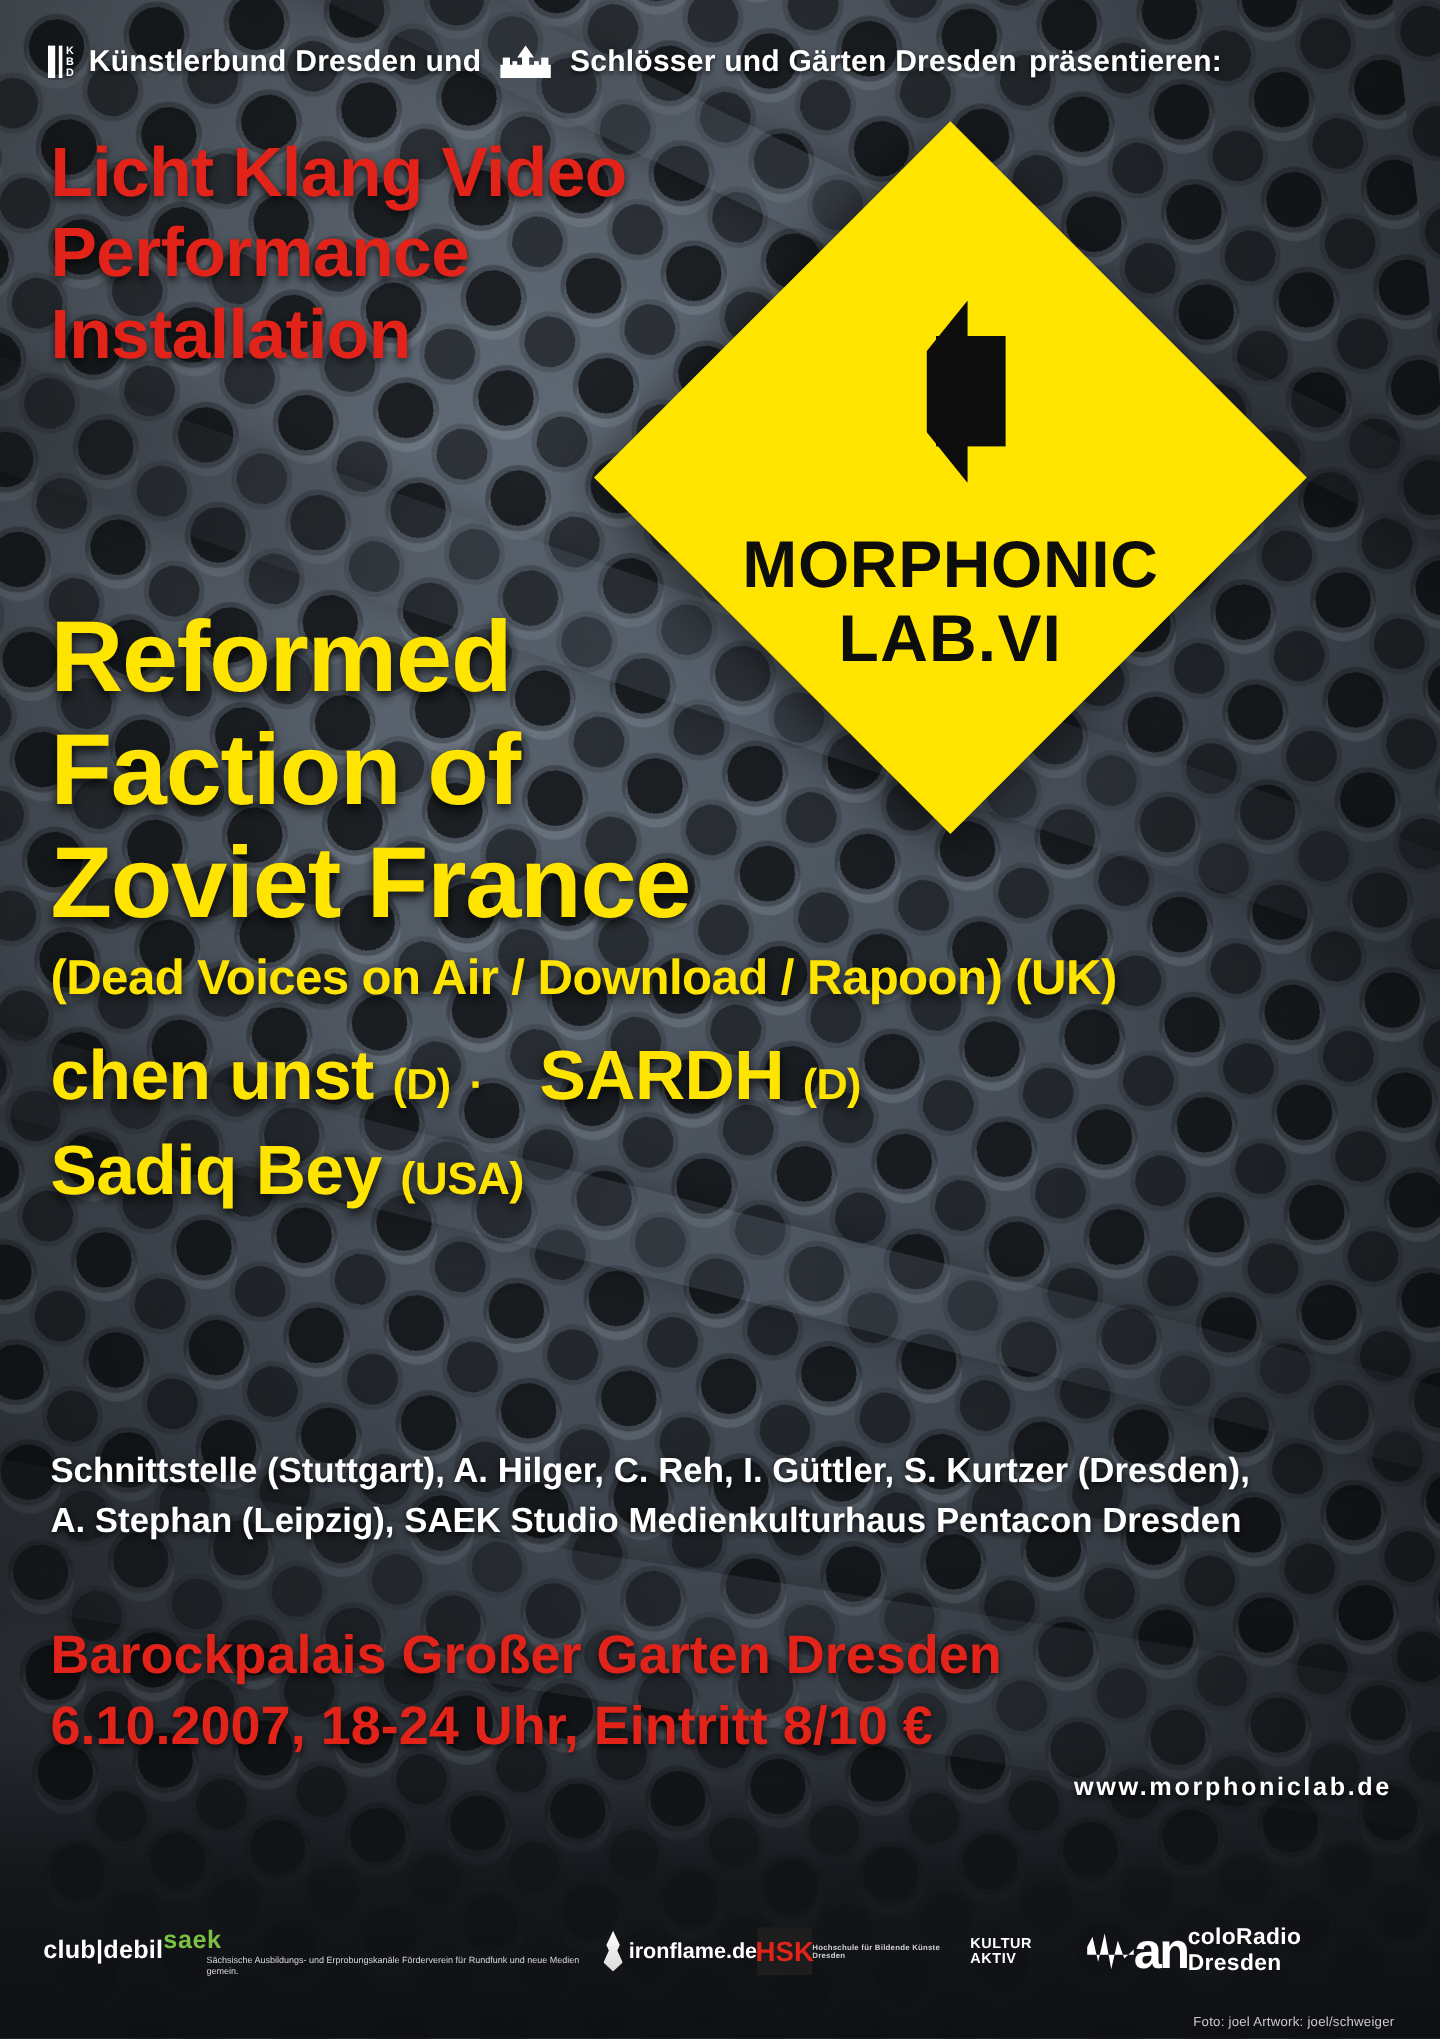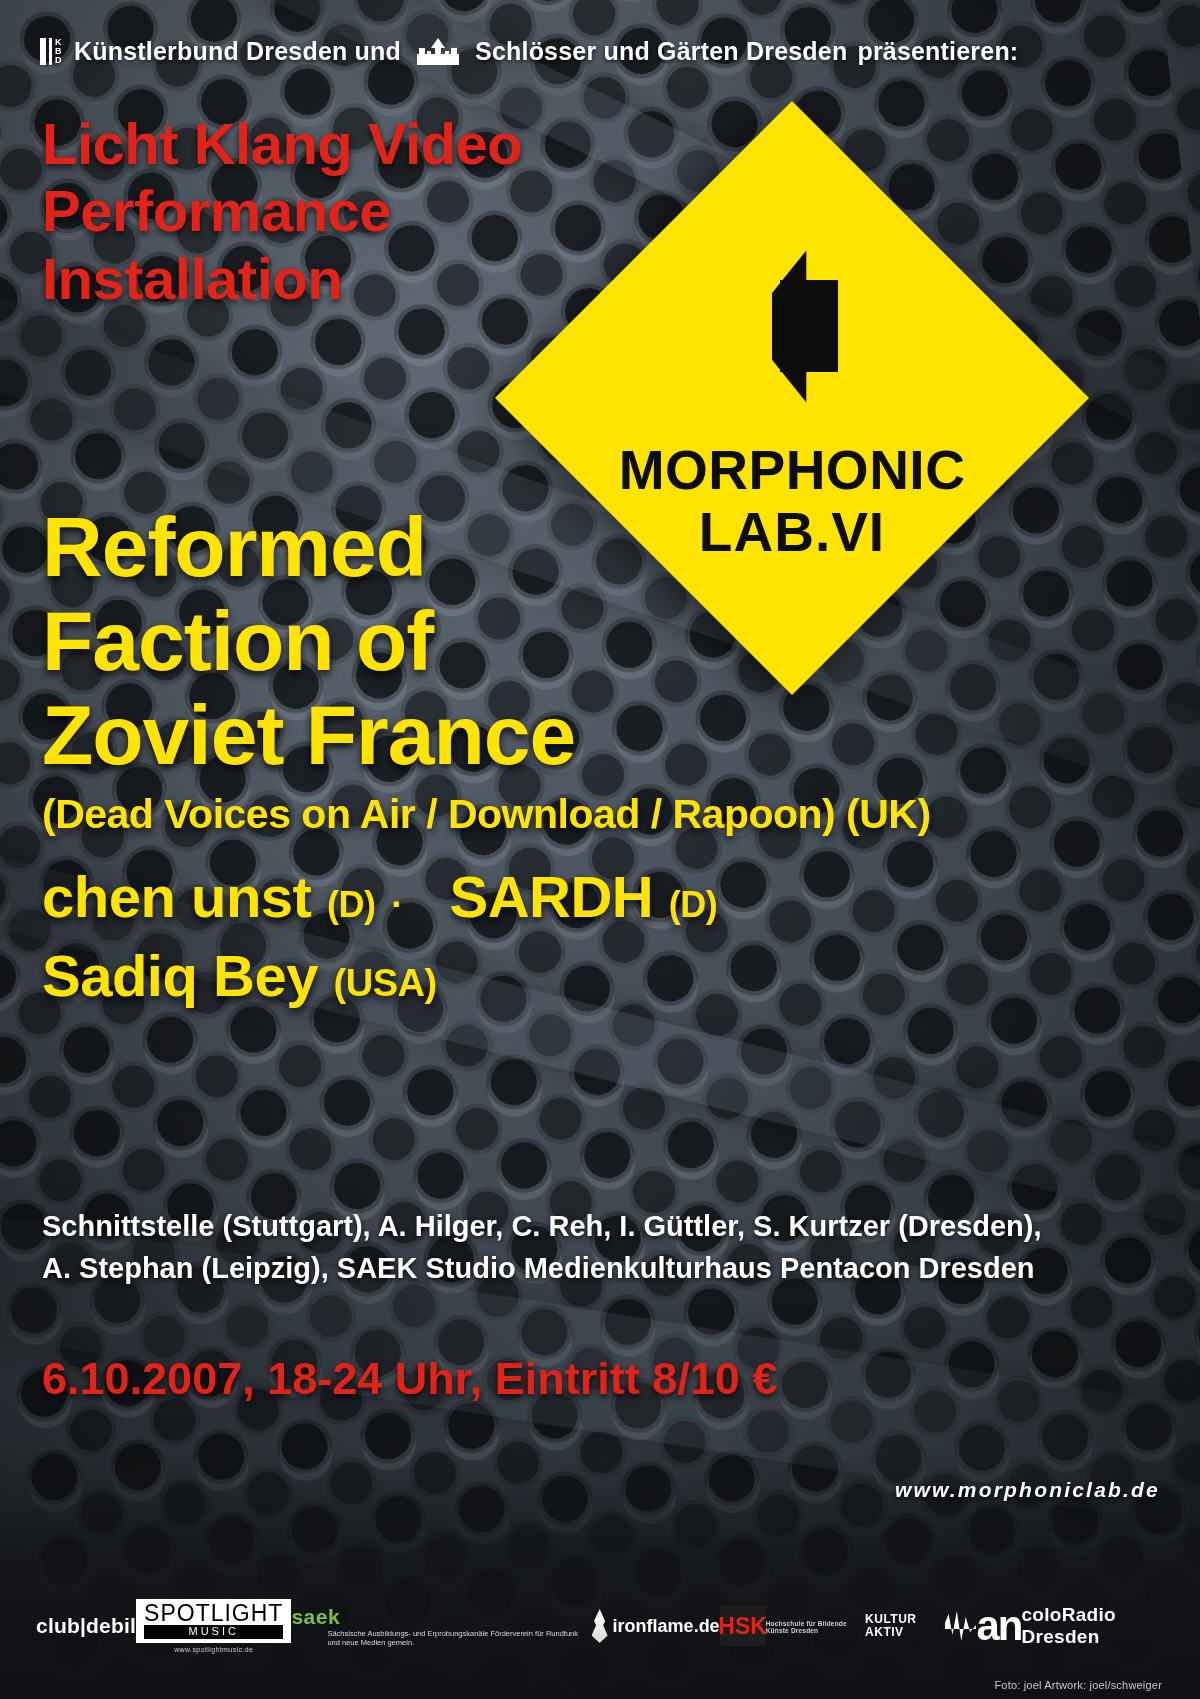--- a/index.html
+++ b/index.html
@@ -235,21 +235,20 @@
   }
   .website {
     position: absolute;
     right: 40px;
     top: 1478px;
     color: #ffffff;
     font-weight: bold;
     font-size: 21px;
     letter-spacing: 2.2px;
     text-shadow: 0 2px 5px rgba(0,0,0,.9);
-    font-style: italic;
   }
 
   
   .supporters {
     position: absolute;
     left: 0; right: 0;
     top: 1540px;
     text-align: center;
     color: #e9e9e9;
     font-size: 16.5px;
@@ -395,39 +394,33 @@
         <span class="small">(USA)</span>
       </div>
     </div>
 
     <div class="credits">
       <div>Schnittstelle (Stuttgart), A. Hilger, C. Reh, I. Güttler, S. Kurtzer (Dresden),</div>
       <div>A. Stephan (Leipzig), SAEK Studio Medienkulturhaus Pentacon Dresden</div>
     </div>
 
     <div class="venue">
+      <div>Barockpalais Großer Garten Dresden</div>
       <div>6.10.2007, 18-24 Uhr, Eintritt 8/10 €</div>
     </div>
 
     <div class="website">www.morphoniclab.de</div>
 
 
     <div class="sponsors">
 
       <div class="logo logo-clubdebil">
         <span>club|debil</span>
       </div>
 
-      <div class="logo-spotlight-wrap">
-        <div class="logo-spotlight">
-          <span>SPOTLIGHT</span>
-          <span class="sub">MUSIC</span>
-        </div>
-        <div class="logo-caption">www.spotlightmusic.de</div>
-      </div>
 
       <div class="logo logo-saek">
         <span class="main">saek</span>
         <span class="sub">Sächsische Ausbildungs- und
 Erprobungskanäle
 Förderverein für Rundfunk
 und neue Medien gemein.</span>
       </div>
 
       <div class="logo logo-ironflame">

